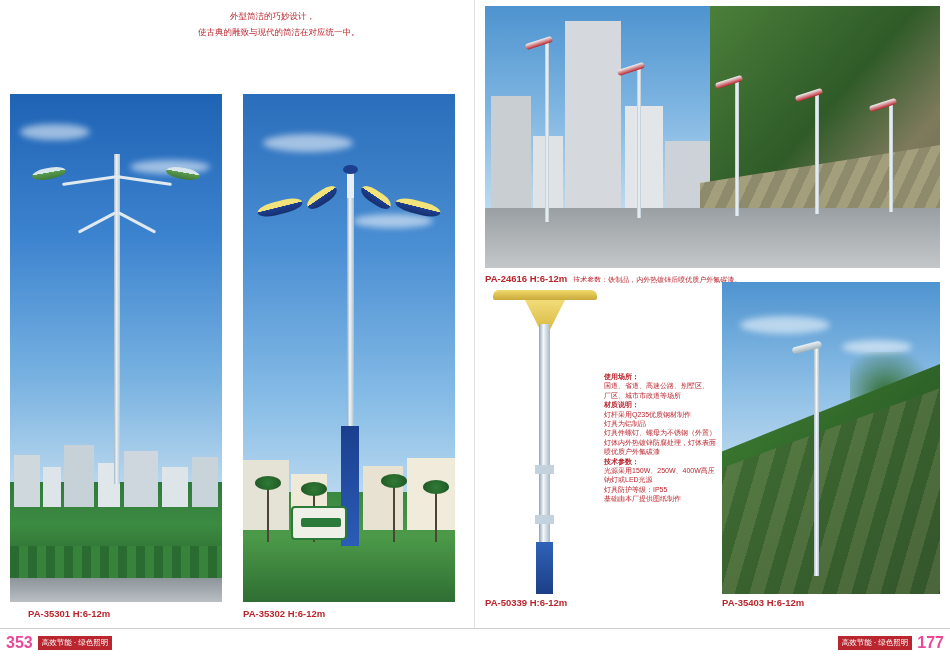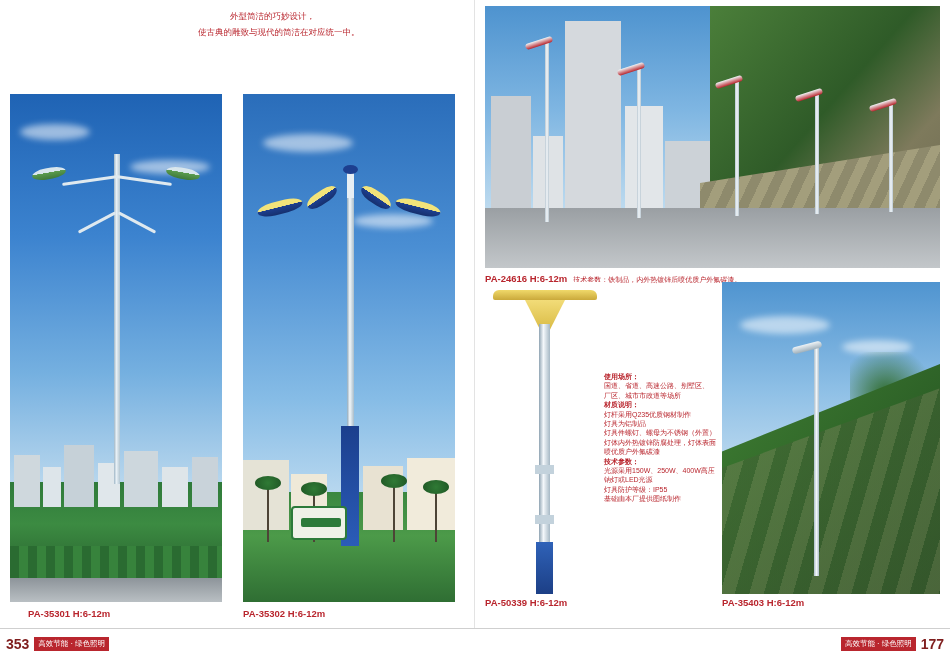--- a/index.html
+++ b/index.html
@@ -200,21 +200,21 @@
   }
   .pg-left {
     position:absolute; left:6px; bottom:6px;
     display:flex; align-items:center; gap:5px;
   }
   .pg-right {
     position:absolute; right:6px; bottom:6px;
     display:flex; align-items:center; gap:5px;
   }
   .pg-num {
-    font-size:14px; font-weight:bold; color:#7f1d1d;
+    font-size:16px; font-weight:bold; color:#ec4899;
   }
   .pg-tag {
     font-size:7.5px; color:#fff; background:#b9262e;
     padding:2px 4px; white-space:nowrap;
   }
   .vline {
     position:absolute; left:474px; top:0; bottom:0; width:1px; background:#e3e3e3;
   }
 </style>
 </head>

